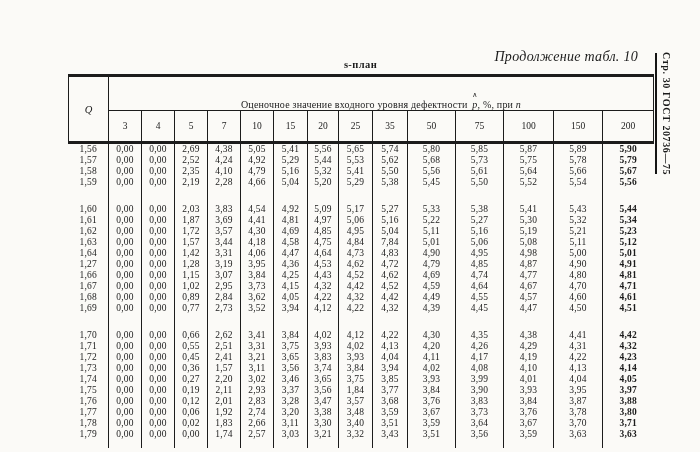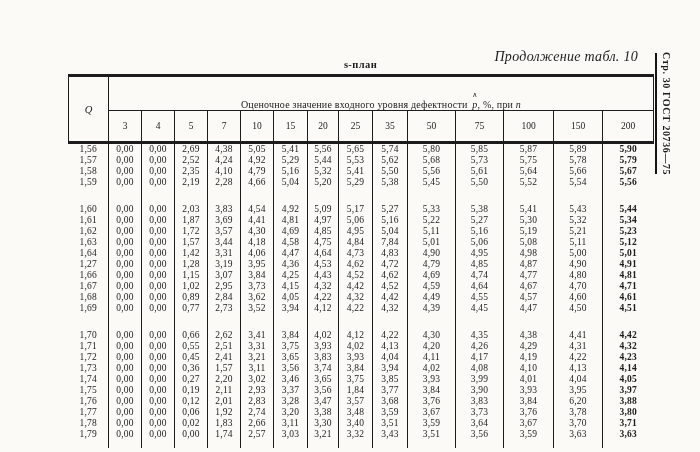--- a/index.html
+++ b/index.html
@@ -503,21 +503,21 @@
         <td>0,12</td>
         <td>2,01</td>
         <td>2,83</td>
         <td>3,28</td>
         <td>3,47</td>
         <td>3,57</td>
         <td>3,68</td>
         <td>3,76</td>
         <td>3,83</td>
         <td>3,84</td>
-        <td>6,20</td>
+        <td>3,87</td>
         <td class="last">3,88</td>
       </tr>
       <tr>
         <td>1,77</td>
         <td>0,00</td>
         <td>0,00</td>
         <td>0,06</td>
         <td>1,92</td>
         <td>2,74</td>
         <td>3,20</td>

